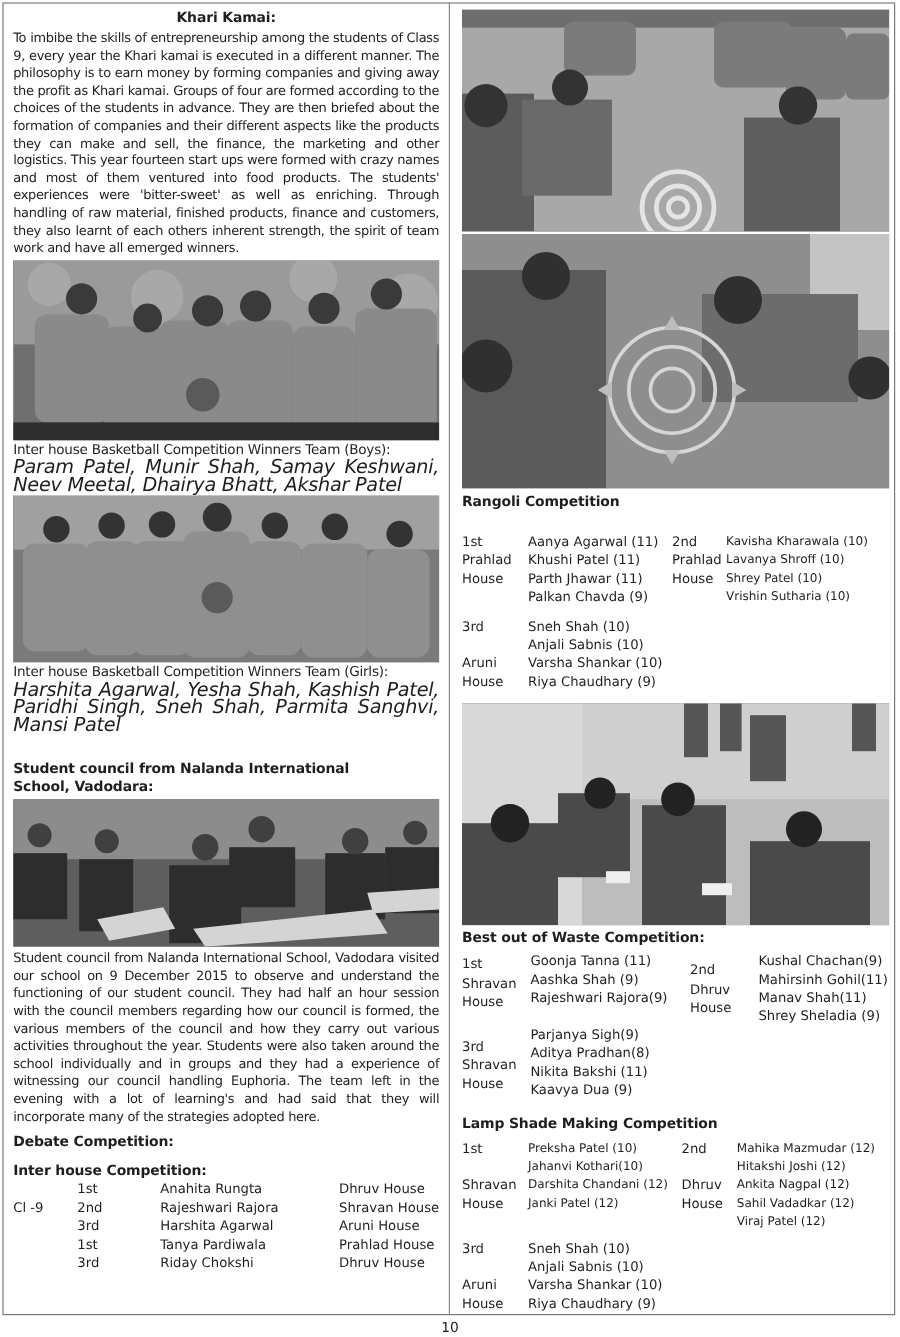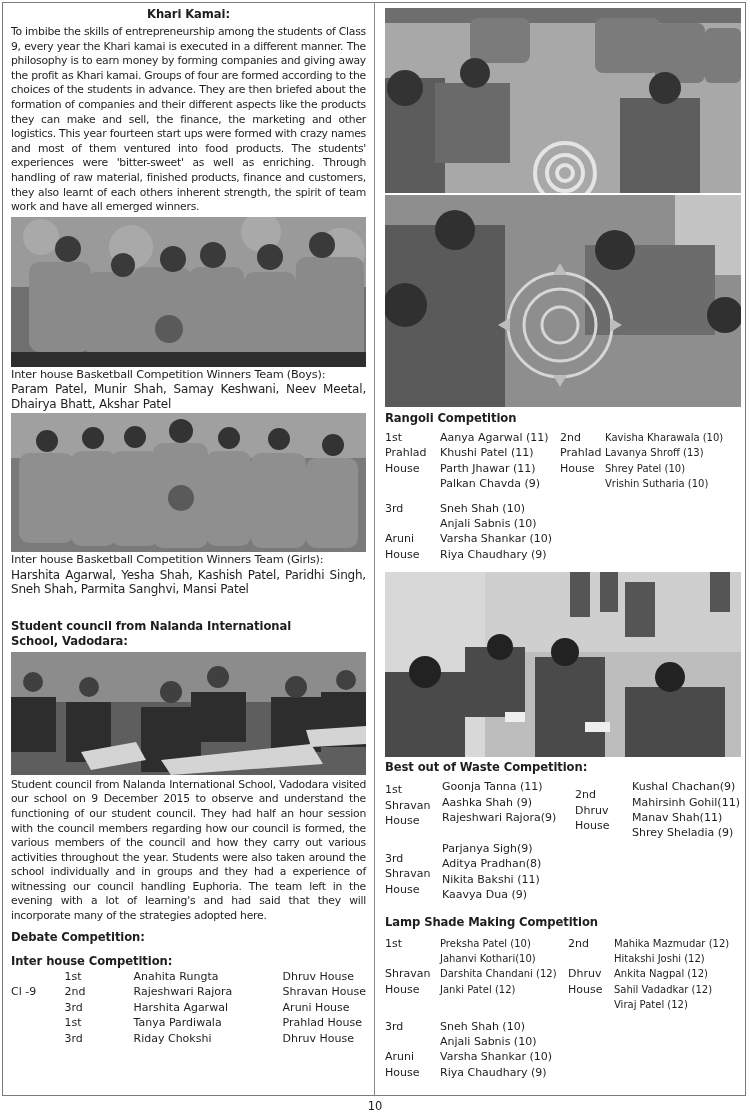--- a/index.html
+++ b/index.html
@@ -7,21 +7,21 @@
          font-family: "DejaVu Sans", sans-serif; color: #1e1e1e; }
   .page-frame { position: absolute; left: 2px; top: 2px; width: 744px; height: 1094px;
                 border: 1px solid #7a7a7a; box-sizing: border-box; }
   .col-divider { position: absolute; left: 374px; top: 2px; width: 1px; height: 1094px; background: #8a8a8a; }
   .col { position: absolute; top: 4px; box-sizing: border-box; }
   .col-left { left: 11px; width: 355px; }
   .col-right { left: 385px; width: 356px; }
   .h { font-size: 11.6px; letter-spacing: -0.1px; margin: 0; line-height: 15px; }
   p.body { font-size: 10.8px; line-height: 14.6px; margin: 0; text-align: justify; letter-spacing: -0.25px; }
   .caption-title { font-size: 11.3px; line-height: 14.5px; margin: 0; letter-spacing: -0.2px; }
-  .caption-names { font-size: 12px; line-height: 14.5px; margin: 0; text-align: justify; letter-spacing: -0.2px; }
+  .caption-names { font-size: 16px; line-height: 14.5px; margin: 0; text-align: justify; letter-spacing: -0.2px; font-style: italic; }
   .photo { position: relative; overflow: hidden; background: #8c8c8c; }
   .photo svg { display: block; width: 100%; height: 100%; }
   .page-number { position: absolute; left: 0; width: 750px; top: 1099px; text-align: center; font-size: 11.5px; }
 
   
   .res-table { border-collapse: collapse; font-size: 11px; }
   .res-table td { padding: 0; line-height: 15.5px; vertical-align: top; white-space: nowrap; }
   .grid2 { display: grid; grid-template-columns: 55px 120px 45px 136px; font-size: 11px; line-height: 15.4px; }
   .grid2 .lbl { white-space: pre-line; }
   .grid2 .names div { white-space: nowrap; }
@@ -219,37 +219,37 @@
       </g>
       <g fill="#bdbdbd">
         <polygon points="175,68 182,80 168,80"></polygon>
           <polygon points="237,130 225,137 225,123"></polygon>
         <polygon points="175,192 168,180 182,180"></polygon>
           <polygon points="113,130 125,123 125,137"></polygon>
       </g>
     </svg>
   </div>
 
-  <h3 class="h" style="margin-top:4px;margin-bottom:4px;">Rangoli Competition</h3>
+  <h3 class="h" style="margin-top:4px;margin-bottom:18px;">Rangoli Competition</h3>
   <div class="grid2">
     <div class="lbl">1st
 Prahlad
 House</div>
     <div class="names">
         <div>Aanya Agarwal (11)</div>
         <div>Khushi Patel (11)</div>
         <div>Parth Jhawar (11)</div>
         <div>Palkan Chavda (9)</div>
       </div>
     <div class="lbl">2nd
 Prahlad
 House</div>
     <div class="names small-names">
         <div>Kavisha Kharawala (10)</div>
-        <div>Lavanya Shroff (13)</div>
+        <div>Lavanya Shroff (10)</div>
         <div>Shrey Patel (10)</div>
         <div>Vrishin Sutharia (10)</div>
       </div>
     <div class="lbl" style="margin-top:9px">3rd
 
 Aruni
 House</div>
     <div class="names" style="margin-top:9px">
         <div>Sneh Shah (10)</div>
         <div>Anjali Sabnis (10)</div>

